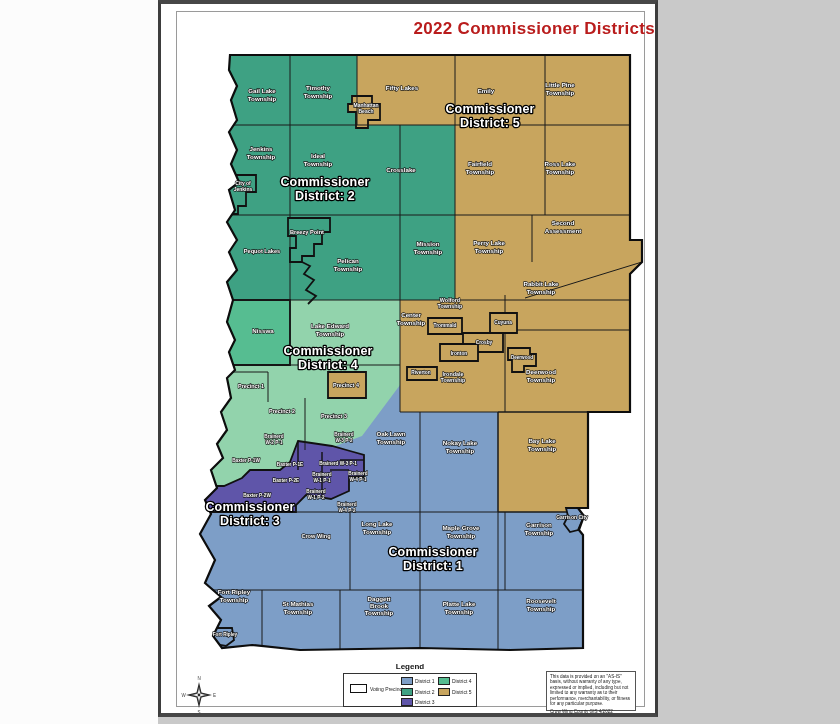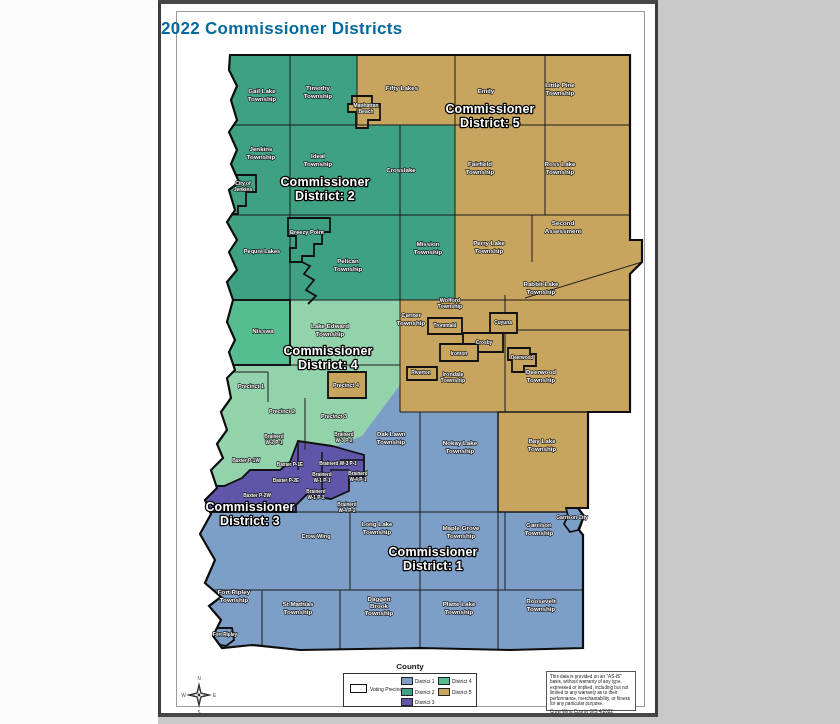--- a/index.html
+++ b/index.html
@@ -3,22 +3,22 @@
 <meta charset="utf-8">
 <style>
   html,body{margin:0;padding:0;background:#c9c9c9;}
   .screen{position:relative;width:840px;height:724px;background:#c9c9c9;overflow:hidden;
           font-family:"Liberation Sans",sans-serif;}
   .left-strip{position:absolute;left:0;top:0;width:158px;height:724px;background:#fcfcfc;}
   .page{position:absolute;left:158px;top:0;width:500px;height:717px;background:#ffffff;
         border-left:3px solid #3d3d3d;border-right:3px solid #3d3d3d;
         border-top:4px solid #474747;border-bottom:4px solid #474747;box-sizing:border-box;}
   .neatline{position:absolute;left:15px;top:7px;right:10px;bottom:6px;border:1px solid #9a9a9a;}
-  .map-title{position:absolute;left:161px;top:19px;width:494px;text-align:left;
-             font-size:17px;font-weight:bold;color:#0369a1;letter-spacing:.3px;}
+  .map-title{position:absolute;left:161px;top:19px;width:494px;text-align:right;
+             font-size:17px;font-weight:bold;color:#b91c1c;letter-spacing:.3px;}
   .map-svg{position:absolute;left:0;top:0;width:840px;height:724px;}
   .mlbl{fill:#fff;stroke:#1b1b1b;stroke-width:1.35px;paint-order:stroke;stroke-linejoin:round;
         font-weight:bold;text-anchor:middle;font-family:"Liberation Sans",sans-serif;}
   .dlbl{fill:#fff;stroke:#000;stroke-width:2.6px;paint-order:stroke;stroke-linejoin:round;
         font-weight:bold;font-size:12.5px;text-anchor:middle;letter-spacing:.2px;
         font-family:"Liberation Sans",sans-serif;}
   .legend{position:absolute;left:343px;top:662px;width:134px;}
   .legend-title{text-align:center;font-size:8px;font-weight:bold;color:#111;}
   .legend-box{margin-top:2px;border:1.5px solid #333;height:32px;position:relative;background:#fff;}
   .vp-row{position:absolute;left:6px;top:10px;display:flex;align-items:center;gap:3px;
@@ -181,21 +181,21 @@
     <g id="district-labels">
         <text class="dlbl" x="490" y="120"><tspan x="490" dy="-6.85">Commissioner</tspan><tspan x="490" dy="13.7">District: 5</tspan></text>
         <text class="dlbl" x="325" y="193"><tspan x="325" dy="-6.85">Commissioner</tspan><tspan x="325" dy="13.7">District: 2</tspan></text>
         <text class="dlbl" x="328" y="362"><tspan x="328" dy="-6.85">Commissioner</tspan><tspan x="328" dy="13.7">District: 4</tspan></text>
         <text class="dlbl" x="250" y="518"><tspan x="250" dy="-6.85">Commissioner</tspan><tspan x="250" dy="13.7">District: 3</tspan></text>
         <text class="dlbl" x="433" y="563"><tspan x="433" dy="-6.85">Commissioner</tspan><tspan x="433" dy="13.7">District: 1</tspan></text>
       </g>
   </svg>
 
   <div class="legend">
-    <div class="legend-title">County</div>
+    <div class="legend-title">Legend</div>
     <div class="legend-box">
       <div class="vp-row">
         <span class="vp-swatch"></span>
         <span>Voting Precincts</span>
       </div>
       <div class="lg-col1">
         <div class="lg-item">
           <span class="lg-sw" style="background-color: rgb(125, 158, 199);"></span>
           <span>District 1</span>
         </div>

